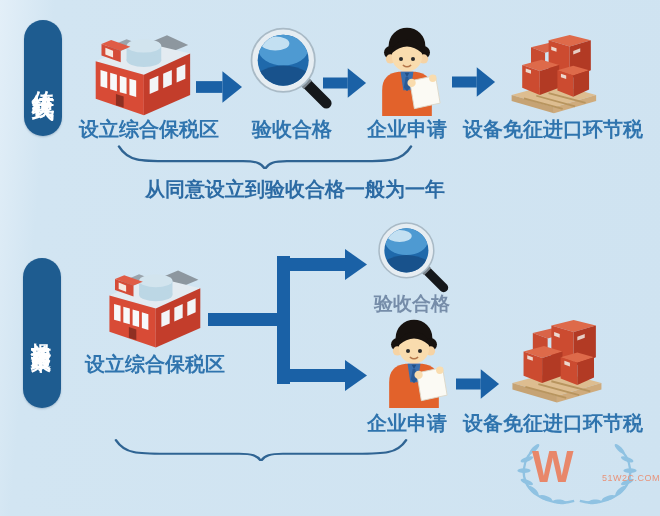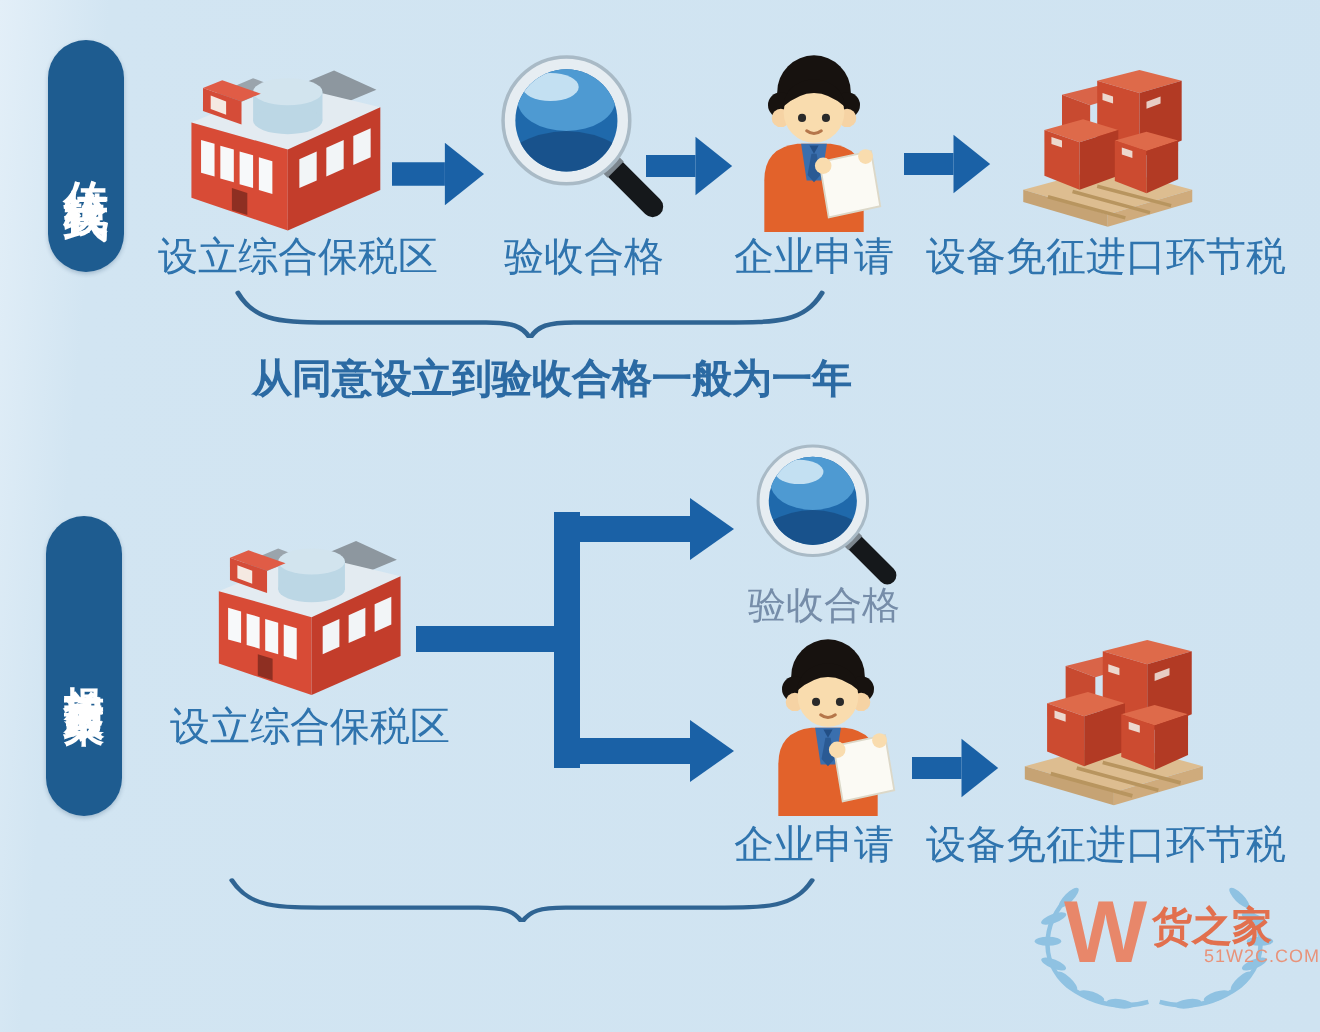--- a/index.html
+++ b/index.html
@@ -12,25 +12,25 @@
   .badge{
     background:#1e5c90;color:#ffffff;border-radius:22px;
     writing-mode:vertical-rl;text-orientation:upright;
     display:flex;align-items:center;justify-content:center;
     font-weight:bold;letter-spacing:3px;
     box-shadow:0 1px 2px rgba(20,60,100,.25);
   }
   .badge-top{left:24px;top:20px;width:38px;height:116px;font-size:22px;}
   .badge-bottom{left:23px;top:258px;width:38px;height:150px;font-size:20px;letter-spacing:2px;}
   .label{
-    color:#2f74ae;font-size:20px;font-weight:400;text-align:center;
+    color:#2f74ae;font-size:20px;font-weight:700;text-align:center;
     white-space:nowrap;line-height:24px;
   }
   .note{
-    color:#2b6aa3;font-size:20px;font-weight:600;text-align:center;white-space:nowrap;margin-left:11px;
+    color:#2b6aa3;font-size:20px;font-weight:600;text-align:right;white-space:nowrap;
   }
   .faded{opacity:.62;color:#40597e;text-shadow:0 0 1px rgba(210,229,242,.8);}
   .icon svg,.arrow svg,.brace svg,.fork svg{display:block;width:100%;height:100%;}
   .wm-letter{color:#e8876a;font-weight:bold;font-size:44px;line-height:44px;}
   .wm-name{color:#e2704e;font-weight:bold;font-size:20px;white-space:nowrap;}
   .wm-domain{color:#e8937a;font-size:9px;letter-spacing:.5px;white-space:nowrap;padding-left:24px;}
   .defs{position:absolute;width:0;height:0;overflow:hidden;}
 </style>
 </head>
 <body>
@@ -258,17 +258,16 @@
           <ellipse cx="128" cy="23" rx="7" ry="2.4" transform="rotate(20 128 23)"></ellipse>
           <ellipse cx="131" cy="35" rx="7" ry="2.4" transform="rotate(0 131 35)"></ellipse>
           <ellipse cx="128" cy="47" rx="7" ry="2.4" transform="rotate(-22 128 47)"></ellipse>
           <ellipse cx="121" cy="56" rx="7" ry="2.4" transform="rotate(-42 121 56)"></ellipse>
           <ellipse cx="108" cy="64" rx="7" ry="2.4" transform="rotate(-18 108 64)"></ellipse>
           <ellipse cx="93" cy="68" rx="7" ry="2.4" transform="rotate(-8 93 68)"></ellipse>
         </g>
       </svg>
     </span>
     <span class="abs wm-letter" style="left:26px;top:8px">W</span>
-    <span class="abs wm-name" style="left:70px;top:13px">货之家</span>
     <span class="abs wm-domain" style="left:72px;top:36px">51W2C.COM</span>
   </div>
 
 </div>
 
 </body></html>

